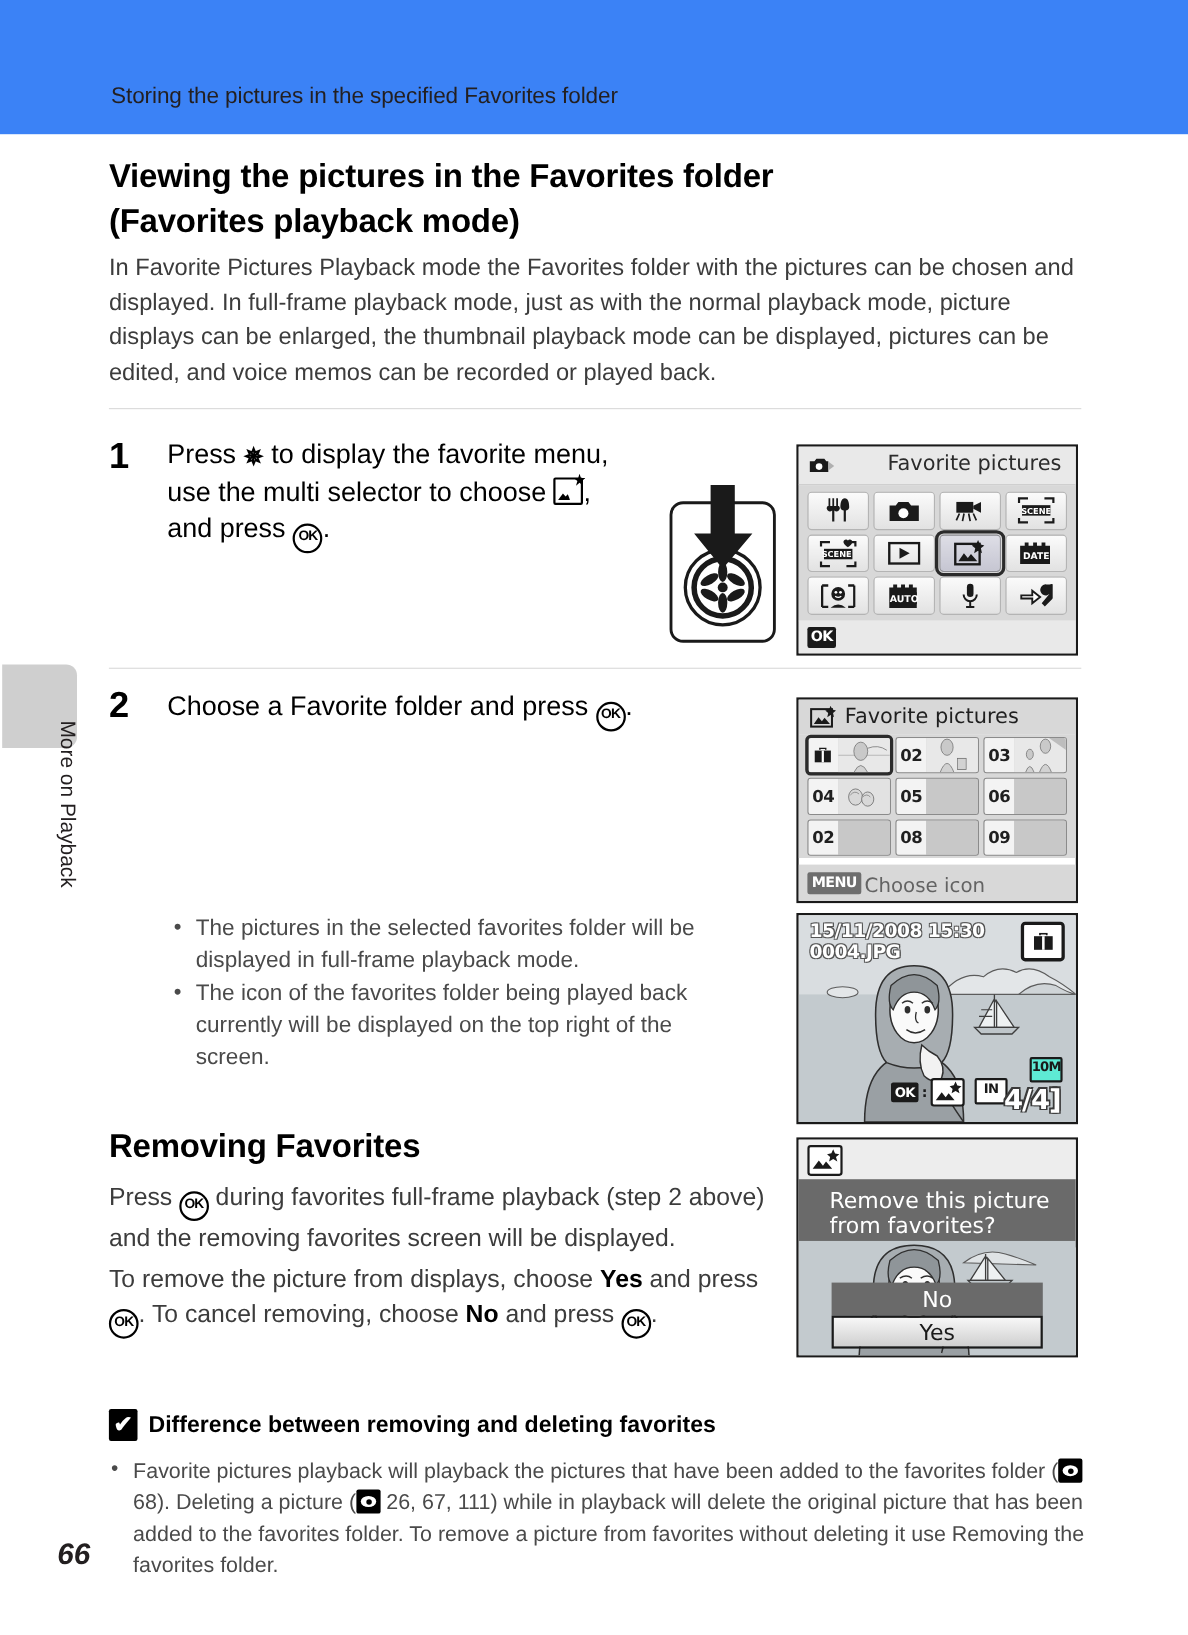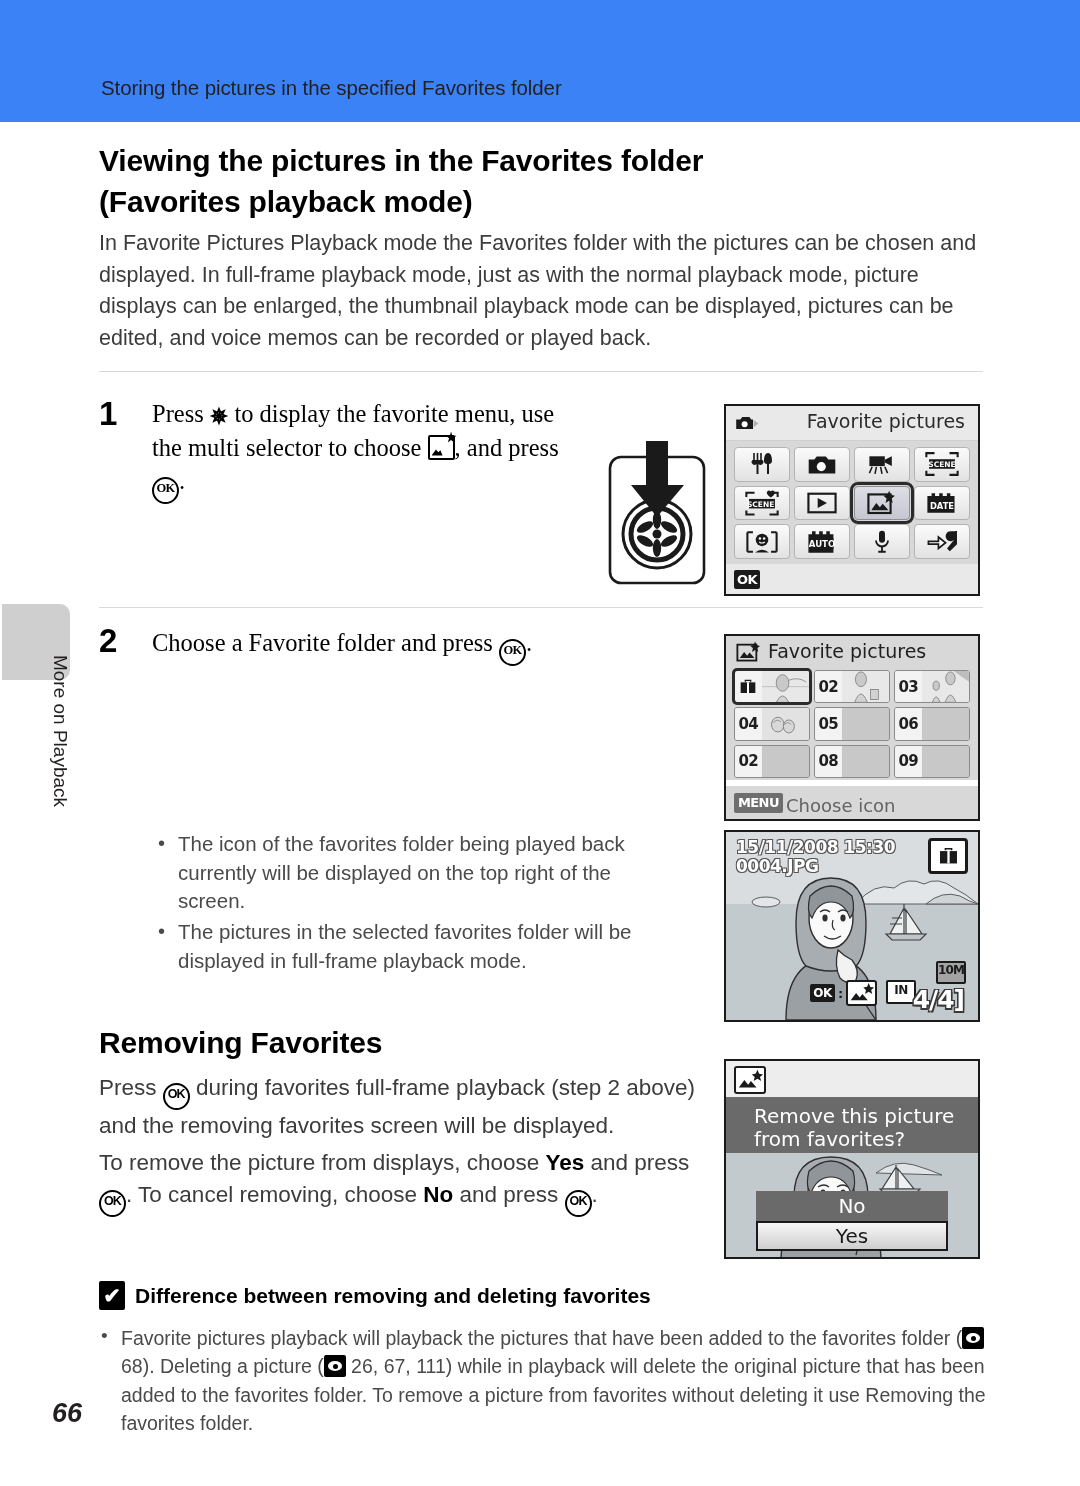--- a/index.html
+++ b/index.html
@@ -46,21 +46,21 @@
   }
   .rule{
     position:absolute;left:99px;width:884px;height:1px;background:#d9d9d9;
   }
   
   .step-num{
     position:absolute;font-size:33px;font-weight:700;color:#000;
   }
   .step-body{position:absolute;}
   .step-head{
-    font-size:24.5px;line-height:1.37;color:#000;font-weight:400;font-family:Liberation Serif, serif;
+    font-size:24.5px;line-height:1.37;color:#000;font-weight:400;
   }
   .bullets{margin:10px 0 0 0;padding:0;list-style:none;}
   .bullets li{
     position:relative;padding-left:26px;
     font-size:20.5px;line-height:1.4;color:#4a4a4a;margin-bottom:2px;
   }
   .bullets li:before{
     content:"•";position:absolute;left:6px;top:-1px;color:#4a4a4a;font-size:20px;
   }
   
@@ -132,21 +132,21 @@
   .selector-art{position:absolute;left:604px;top:441px;width:106px;height:148px;}
   
   .lcd{
     position:absolute;background:#fff;border:2.5px solid #1a1a1a;
     box-sizing:border-box;overflow:hidden;
     font-family:"DejaVu Sans", sans-serif;
   }
   #lcd-menu{left:724px;top:404px;width:256px;height:192px;}
   #lcd-grid{left:724px;top:634px;width:256px;height:187px;}
   #lcd-full{left:724px;top:830px;width:256px;height:192px;}
-  #lcd-remove{left:724px;top:1034px;width:256px;height:200px;margin-top:25px;}
+  #lcd-remove{left:724px;top:1034px;width:256px;height:200px;}
 
   
   .m-top{height:34px;background:#e9e9e9;position:relative;border-bottom:1px solid #cfcfcf;}
   .m-title{
     position:absolute;right:13px;top:4px;font-size:19px;color:#2b2b2b;
   }
   .m-cam{position:absolute;left:9px;top:9px;width:24px;height:16px;}
   .m-grid{
     position:absolute;left:0;top:35px;width:100%;height:124px;background:#d8d8d8;
     display:grid;grid-template-columns:repeat(4,1fr);grid-template-rows:repeat(3,1fr);
@@ -205,21 +205,21 @@
   .f-okbox{width:25px;height:18px;background:#1a1a1a;color:#fff;font-size:12px;font-weight:700;
     line-height:18px;text-align:center;letter-spacing:-0.6px;border-radius:2px;}
   .f-colon{color:#1a1a1a;font-size:13px;font-weight:700;}
   .f-favbox{width:27px;height:22px;background:#fff;border:2px solid #1a1a1a;border-radius:3px;position:relative;}
   .f-in{position:absolute;left:160px;bottom:16px;width:26px;height:20px;background:#fff;
     border:2px solid #1a1a1a;border-radius:2px;color:#1a1a1a;font-size:12px;font-weight:700;
     line-height:16px;text-align:center;letter-spacing:-0.5px;}
   .f-count{position:absolute;right:14px;bottom:6px;font-size:25px;font-weight:700;color:#fff;
     text-shadow:1.5px 1.5px 0 #3a3a3a,-1.5px -1.5px 0 #3a3a3a,1.5px -1.5px 0 #3a3a3a,-1.5px 1.5px 0 #3a3a3a;
     letter-spacing:-1px;}
-  .f-size{position:absolute;right:12px;bottom:36px;width:26px;height:19px;background:#a3a3a3;
+  .f-size{position:absolute;right:12px;bottom:36px;width:26px;height:19px;background:#5eead4;
     border:2px solid #1a1a1a;border-radius:2px;color:#1a1a1a;font-size:12px;font-weight:700;
     line-height:15px;text-align:center;letter-spacing:-0.8px;}
 
   
   .r-top{height:36px;background:#ededed;position:relative;}
   .r-icon{position:absolute;left:8px;top:5px;width:28px;height:24px;background:#fff;
     border:2.4px solid #1a1a1a;border-radius:3px;}
   .r-msgbar{
     position:absolute;left:0;top:36px;width:100%;min-height:56px;background:#6a6a6a;
     color:#fff;font-size:20px;line-height:1.14;padding:8px 12px 8px 28px;box-sizing:border-box;
@@ -382,22 +382,22 @@
   <div class="rule" style="top:607px"></div>
 
   <div class="step-num" style="left:99px;top:622px">2</div>
   <div class="step-body" style="left:152px;top:626px;width:480px">
     <div class="step-head">
       <span>Choose a Favorite folder and press </span><span class="chip-ok">OK</span><span>.</span>
     </div>
   </div>
   <div class="step-body" style="left:152px;top:820px;width:510px">
     <ul class="bullets">
+      <li>The pictures in the selected favorites folder will be displayed in full-frame playback mode.</li>
       <li>The icon of the favorites folder being played back currently will be displayed on the top right of the screen.</li>
-      <li>The pictures in the selected favorites folder will be displayed in full-frame playback mode.</li>
     </ul>
   </div>
 
   <div class="lcd" id="lcd-grid">
     <div class="g-top">
       <svg style="position:absolute;left:10px;top:5px" width="26" height="22" viewBox="0 0 42 36" xmlns="http://www.w3.org/2000/svg">
         <rect x="2" y="6" width="31" height="26" fill="none" stroke="#1a1a1a" stroke-width="3"></rect>
         <path d="M6 28 l7-10 5 6 4-5 8 9z" fill="#1a1a1a"></path>
         <path d="M31 1 l2.4 5.6 L39 8 l-4.4 3.6 L36 18 l-5-3.2 L26 18 l1.4-6.4 L23 8 l5.6-1.4z" fill="#1a1a1a"></path>
       </svg>

